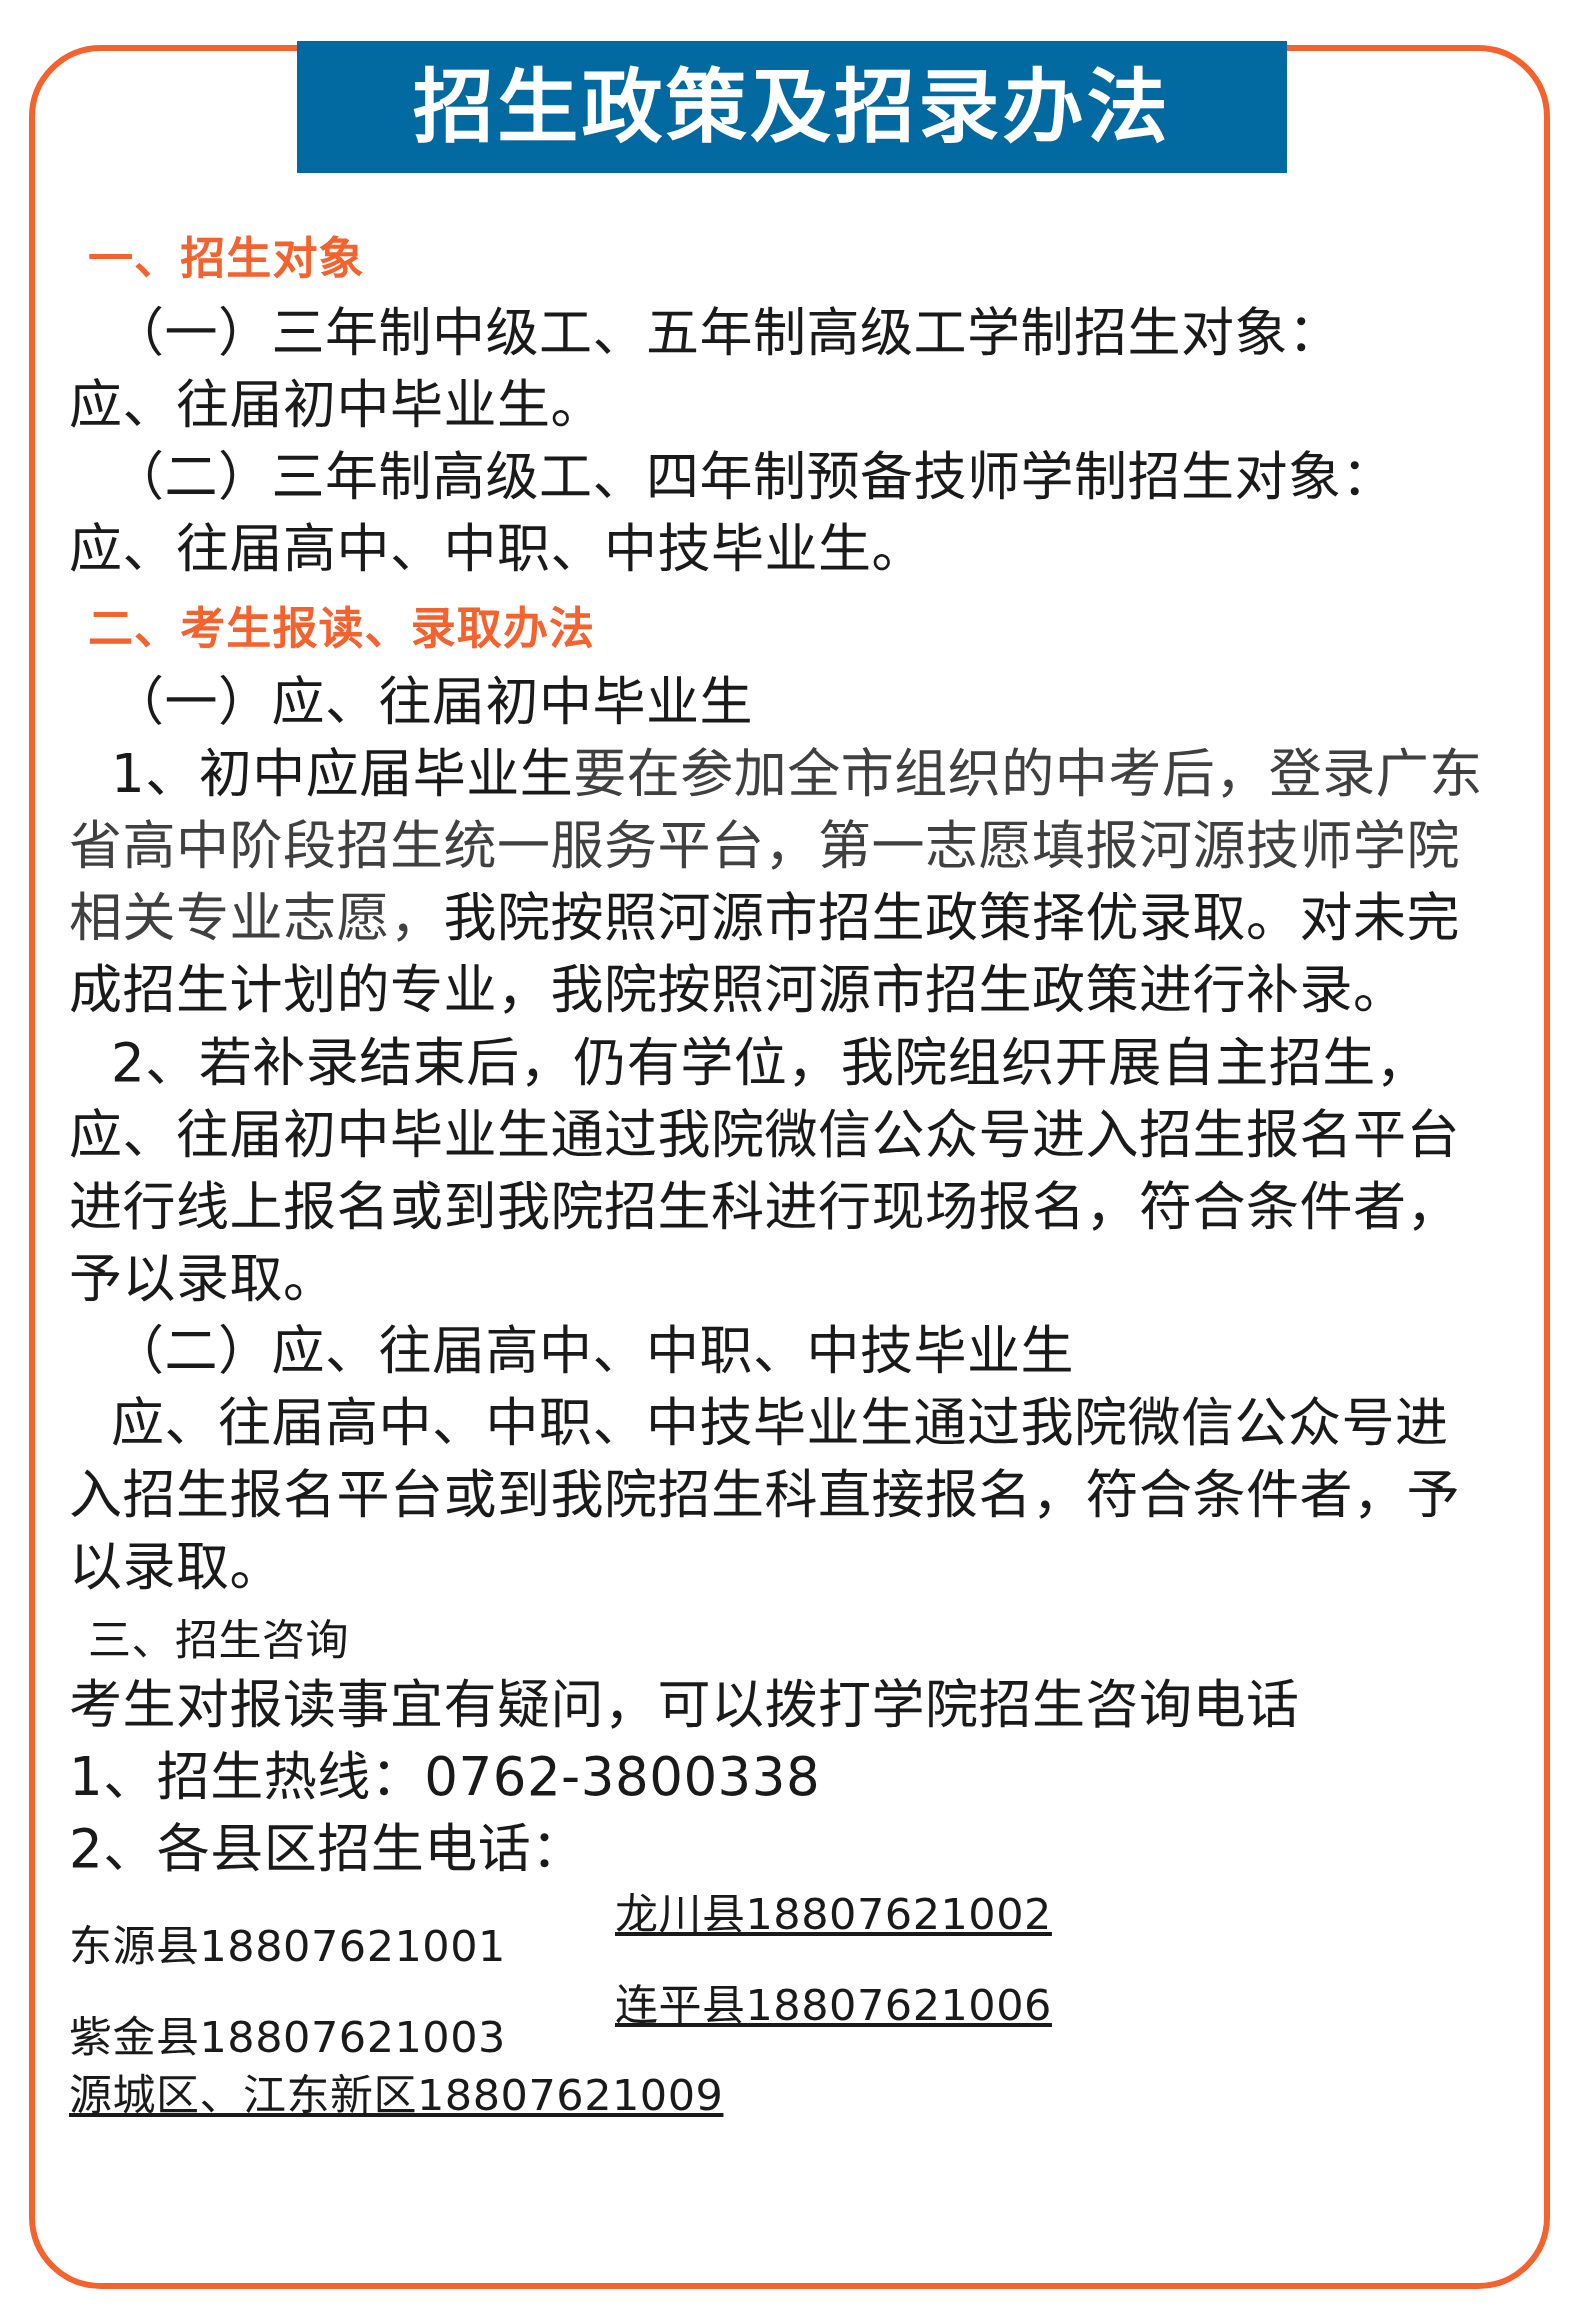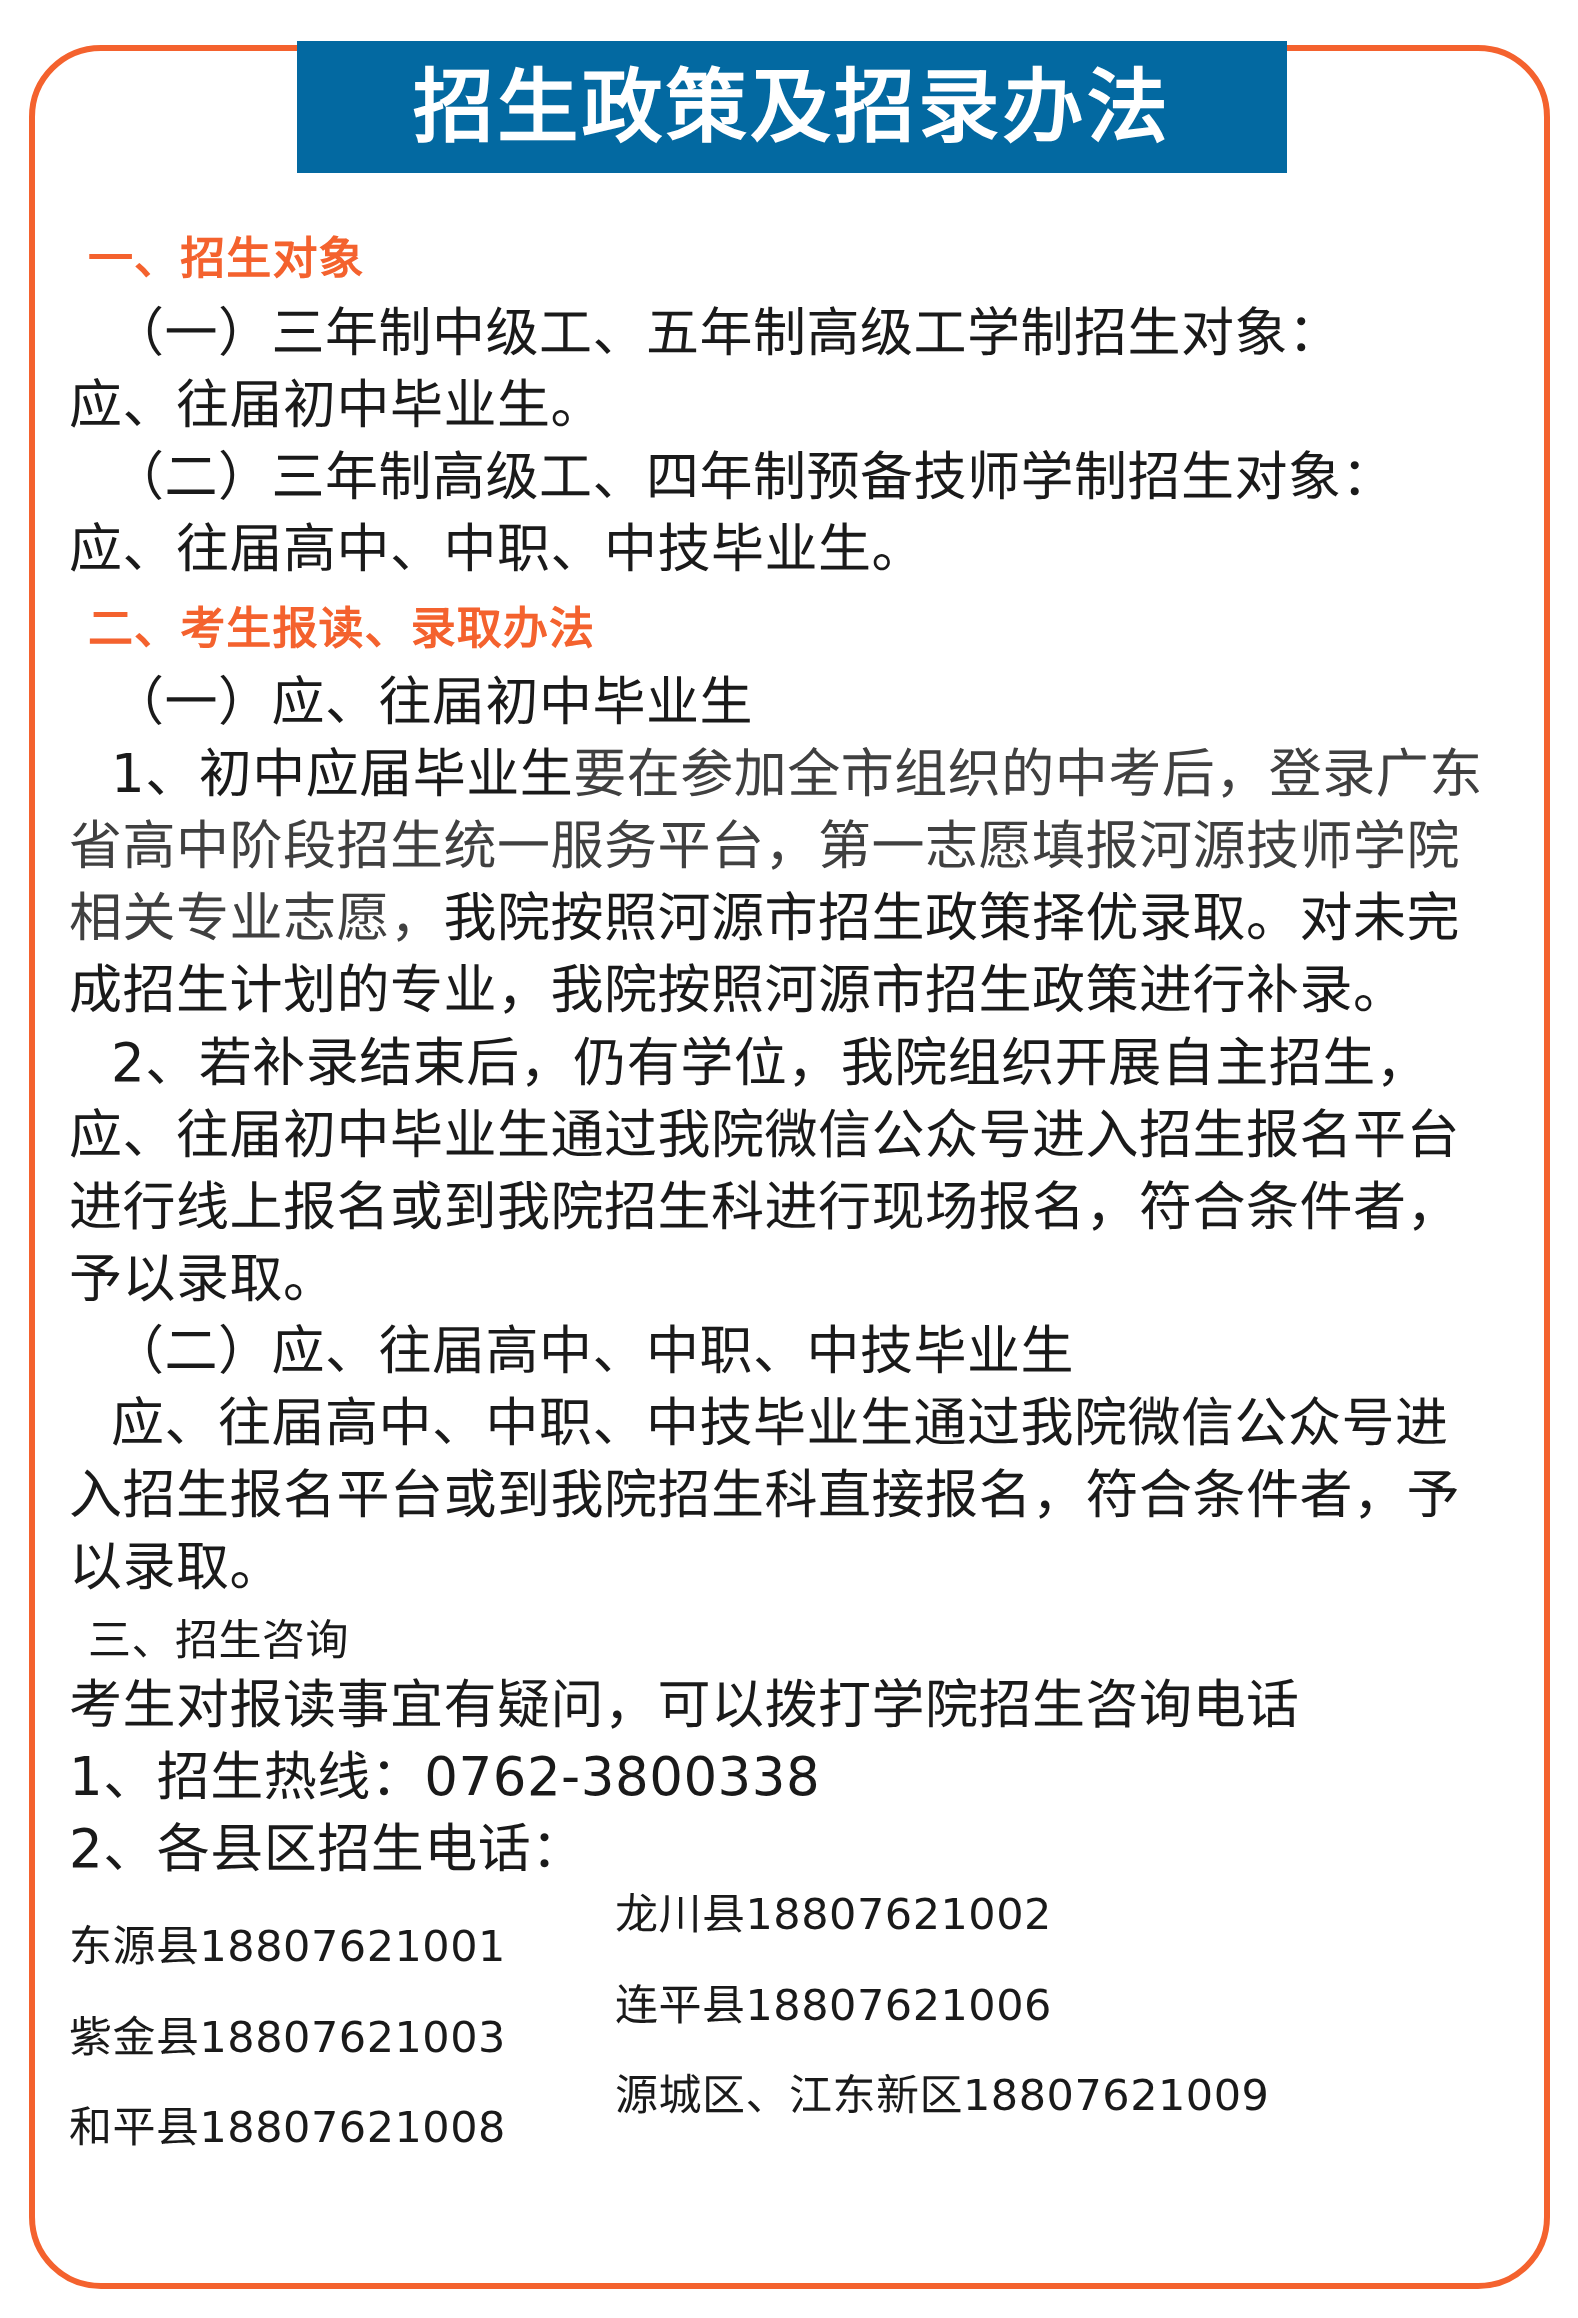--- a/index.html
+++ b/index.html
@@ -116,21 +116,21 @@
 
   
   .phone-row {
     display: flex;
     color: #1a1a1a;
     font-size: 43px;
     line-height: 1.36;
     letter-spacing: 0.5px;
   }
   .phone-col-a { width: 546px; flex: none; margin-top: 32px; }
-  .phone-col-b { flex: 1; }
+  .phone-col-b { flex: 1; text-decoration: underline; }
 </style>
 </head>
 <body>
 
 <div class="poster">
 
   <div class="frame"></div>
 
   <div class="title-banner">
     <div class="title-text">招生政策及招录办法</div>
@@ -167,19 +167,18 @@
 
     <div class="phone-row">
       <span class="phone-col-a">东源县18807621001</span>
       <span class="phone-col-b">龙川县18807621002</span>
     </div>
     <div class="phone-row">
       <span class="phone-col-a">紫金县18807621003</span>
       <span class="phone-col-b">连平县18807621006</span>
     </div>
     <div class="phone-row">
-      <span class="phone-col-a">和平县18807621008</span>
       <span class="phone-col-b">源城区、江东新区18807621009</span>
     </div>
 
   </div>
 </div>
 
 
 </body></html>

